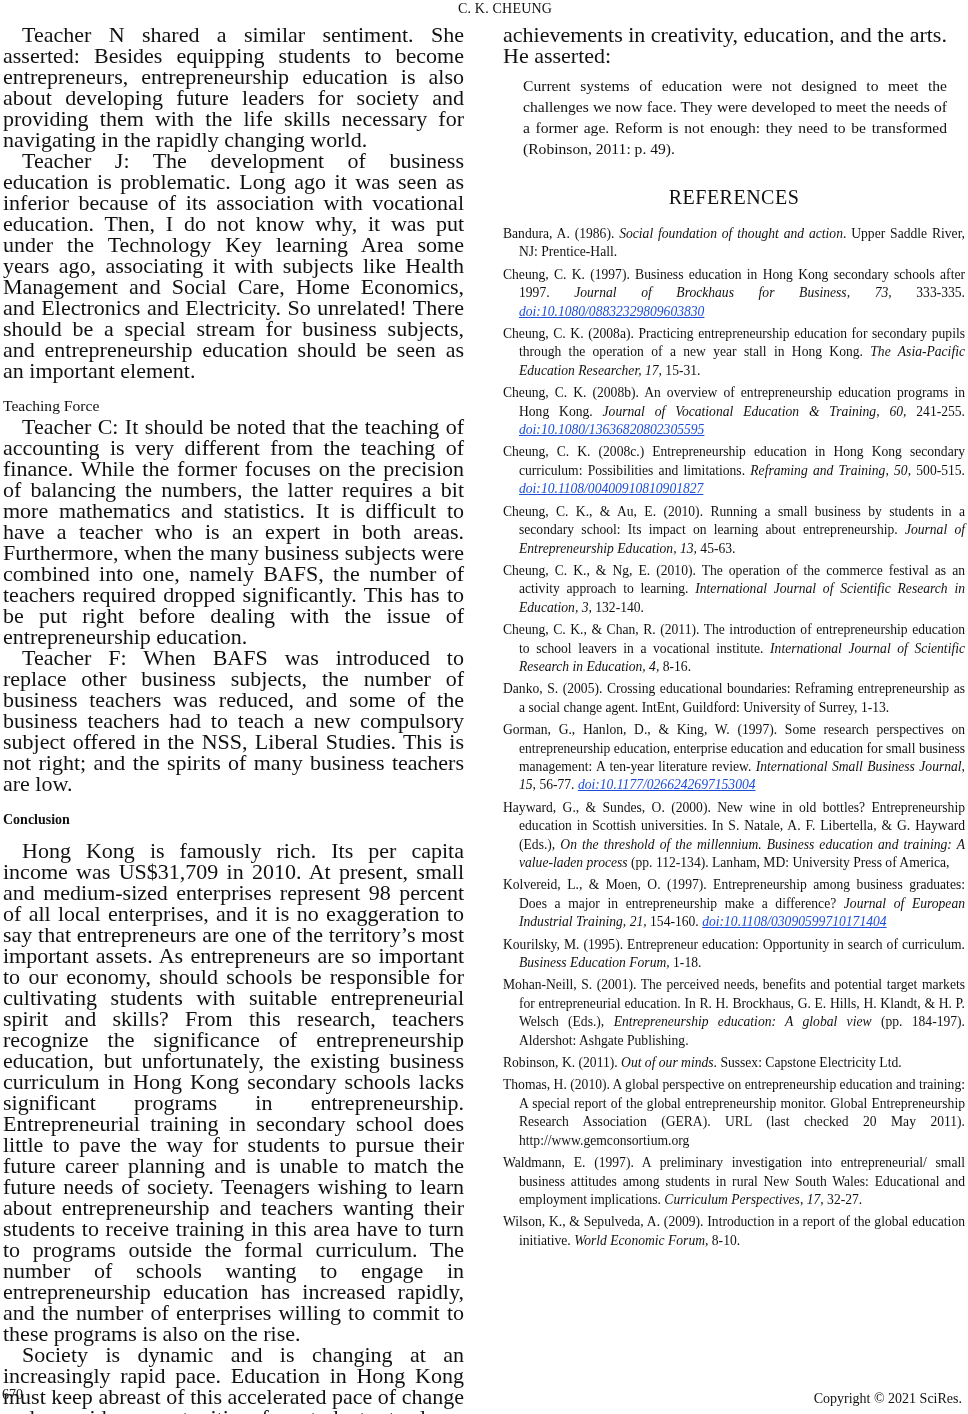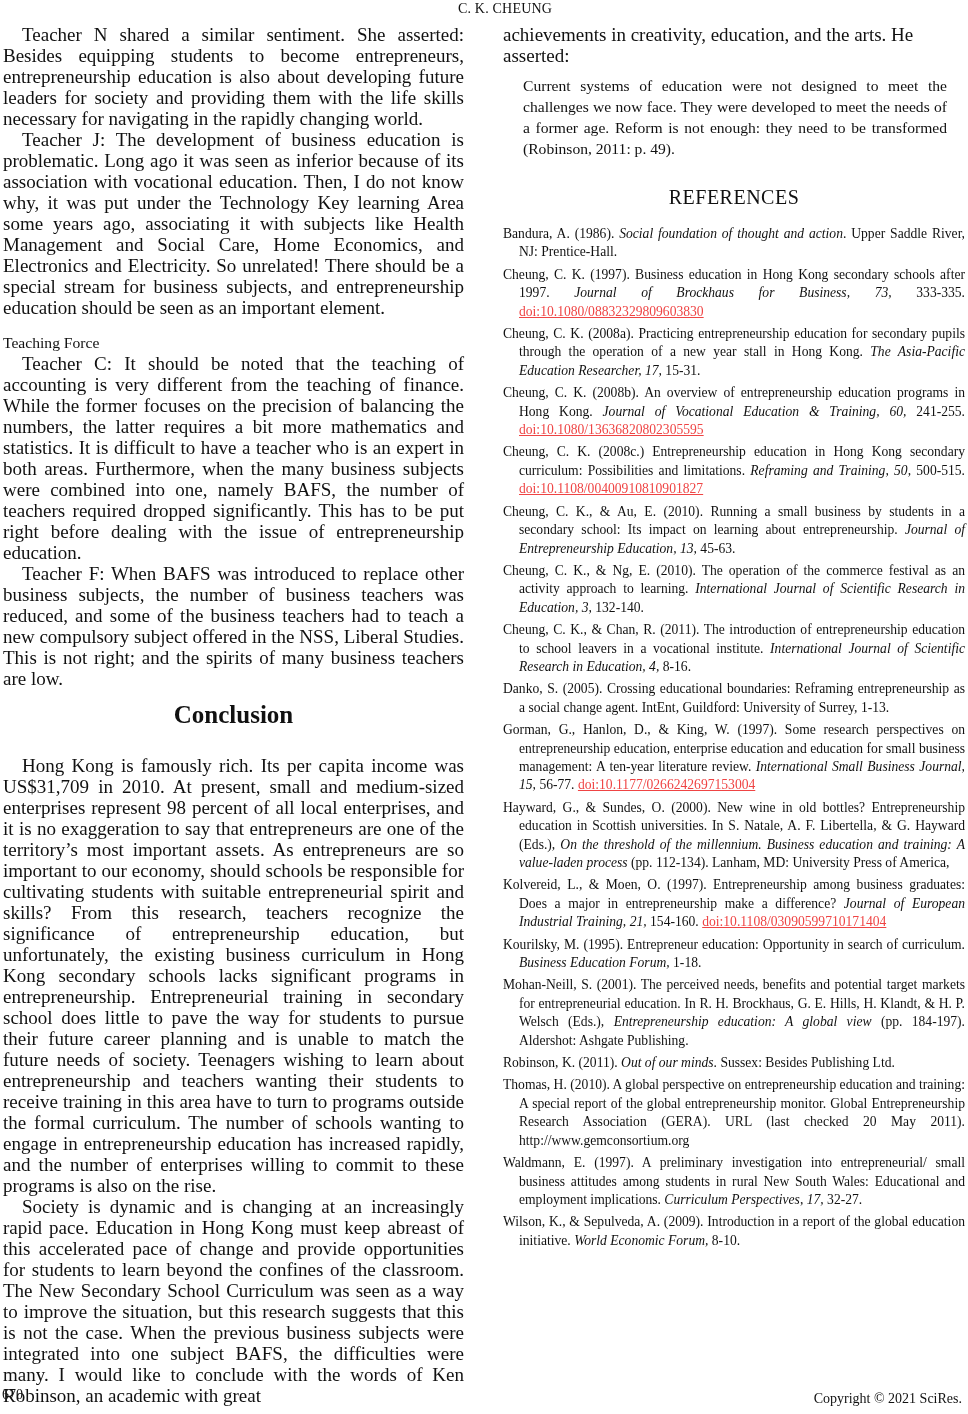--- a/index.html
+++ b/index.html
@@ -3,29 +3,29 @@
 <meta charset="utf-8">
 <style>
   html, body { margin: 0; padding: 0; background: #ffffff; }
   body { width: 968px; height: 1414px; position: relative; overflow: hidden;
          font-family: "Liberation Serif", "DejaVu Serif", serif; color: #111; }
   .running-head { position: absolute; top: 0; left: 0; width: 968px; text-align: center;
                   font-size: 14px; line-height: 18px; letter-spacing: 0.2px; margin-left: 21px; }
   .col { position: absolute; top: 24px; }
   .col-left { left: 3px; width: 461px; }
   .col-right { left: 503px; width: 462px; }
-  .p { font-size: 19px; line-height: 21px; text-align: justify; text-indent: 19px; margin: 0; hyphens: manual; }
+  .p { font-size: 22px; line-height: 21px; text-align: justify; text-indent: 19px; margin: 0; hyphens: manual; }
   .p.noindent { text-indent: 0; }
   .h-sub { font-weight: normal; font-size: 15.6px; line-height: 21px; margin: 14px 0 0 0; }
-  .h-sec { font-weight: bold; font-size: 25px; text-align: center; margin: 14px 0 28px 0; line-height: 24px; }
+  .h-sec { font-weight: bold; font-size: 14px; text-align: left; margin: 14px 0 8px 0; line-height: 24px; }
   .h-refs { font-weight: normal; font-size: 20px; text-align: center; margin: 26px 0 16px 0; line-height: 24px; letter-spacing: 0.5px; }
   .quote { font-size: 15.6px; line-height: 21px; text-align: justify; margin: 9px 18px 0 20px; }
   .ref { font-size: 13.6px; line-height: 18.4px; text-align: justify; padding-left: 16px; text-indent: -16px; margin: 0 0 4px 0; }
   .ref i { font-style: italic; }
-  .doi { color: #ef4444; text-decoration: underline; }
+  .doi { color: #1d4ed8; text-decoration: underline; font-style: italic; }
   .page-num { position: absolute; left: 2px; top: 1387px; font-size: 14px; }
   .copyright { position: absolute; right: 6px; top: 1391px; font-size: 14px; }
 </style>
 </head>
 <body>
 
 <div class="running-head">C. K. CHEUNG</div>
 
 <div class="col col-left">
   <p class="p">Teacher N shared a similar sentiment. She asserted: Besides equipping students to become entrepreneurs, entrepreneurship education is also about developing future leaders for society and providing them with the life skills necessary for navigating in the rapidly changing world.</p>
@@ -50,21 +50,21 @@
       <div class="ref"><span>Cheung, C. K. (2008c.) Entrepreneurship education in Hong Kong secondary curriculum: Possibilities and limitations. </span><i>Reframing and Training, 50,</i><span> 500-515. </span><a class="doi">doi:10.1108/00400910810901827</a></div>
       <div class="ref"><span>Cheung, C. K., &amp; Au, E. (2010). Running a small business by students in a secondary school: Its impact on learning about entrepreneurship. </span><i>Journal of Entrepreneurship Education, 13,</i><span> 45-63.</span></div>
       <div class="ref"><span>Cheung, C. K., &amp; Ng, E. (2010). The operation of the commerce festi­val as an activity approach to learning. </span><i>International Journal of Sci­entific Research in Education, 3,</i><span> 132-140.</span></div>
       <div class="ref"><span>Cheung, C. K., &amp; Chan, R. (2011). The introduction of entrepreneur­ship education to school leavers in a vocational institute. </span><i>Interna­tional Journal of Scientific Research in Education, 4,</i><span> 8-16.</span></div>
       <div class="ref"><span>Danko, S. (2005). Crossing educational boundaries: Reframing entre­preneurship as a social change agent. IntEnt, Guildford: University of Surrey, 1-13.</span></div>
       <div class="ref"><span>Gorman, G., Hanlon, D., &amp; King, W. (1997). Some research perspec­tives on entrepreneurship education, enterprise education and educa­tion for small business management: A ten-year literature review. </span><i>International Small Business Journal, 15,</i><span> 56-77. </span><a class="doi">doi:10.1177/0266242697153004</a></div>
       <div class="ref"><span>Hayward, G., &amp; Sundes, O. (2000). New wine in old bottles? Entrepre­neurship education in Scottish universities. In S. Natale, A. F. Lib­ertella, &amp; G. Hayward (Eds.), </span><i>On the threshold of the millennium. Business education and training: A value-laden process</i><span> (pp. 112-134). Lanham, MD: University Press of America,</span></div>
       <div class="ref"><span>Kolvereid, L., &amp; Moen, O. (1997). Entrepreneurship among business graduates: Does a major in entrepreneurship make a difference? </span><i>Journal of European Industrial Training, 21,</i><span> 154-160. </span><a class="doi">doi:10.1108/03090599710171404</a></div>
       <div class="ref"><span>Kourilsky, M. (1995). Entrepreneur education: Opportunity in search of curriculum. </span><i>Business Education Forum,</i><span> 1-18.</span></div>
       <div class="ref"><span>Mohan-Neill, S. (2001). The perceived needs, benefits and potential target markets for entrepreneurial education. In R. H. Brockhaus, G. E. Hills, H. Klandt, &amp; H. P. Welsch (Eds.), </span><i>Entrepreneurship educa­tion: A global view</i><span> (pp. 184-197). Aldershot: Ashgate Publishing.</span></div>
-      <div class="ref"><span>Robinson, K. (2011). </span><i>Out of our minds</i><span>. Sussex: Besides Publishing Ltd.</span></div>
+      <div class="ref"><span>Robinson, K. (2011). </span><i>Out of our minds</i><span>. Sussex: Capstone Electricity Ltd.</span></div>
       <div class="ref"><span>Thomas, H. (2010). A global perspective on entrepreneurship education and training: A special report of the global entrepreneurship monitor. Global Entrepreneurship Research Association (GERA). URL (last checked 20 May 2011). http://www.gemconsortium.org</span></div>
       <div class="ref"><span>Waldmann, E. (1997). A preliminary investigation into entrepreneurial/ small business attitudes among students in rural New South Wales: Educational and employment implications. </span><i>Curriculum Perspectives</i><span>, </span><i>17,</i><span> 32-27.</span></div>
       <div class="ref"><span>Wilson, K., &amp; Sepulveda, A. (2009). Introduction in a report of the global education initiative. </span><i>World Economic Forum,</i><span> 8-10.</span></div>
     </div>
 </div>
 
 <div class="page-num">670</div>
 <div class="copyright">Copyright © 2021 SciRes.</div>
 
 </body></html>

